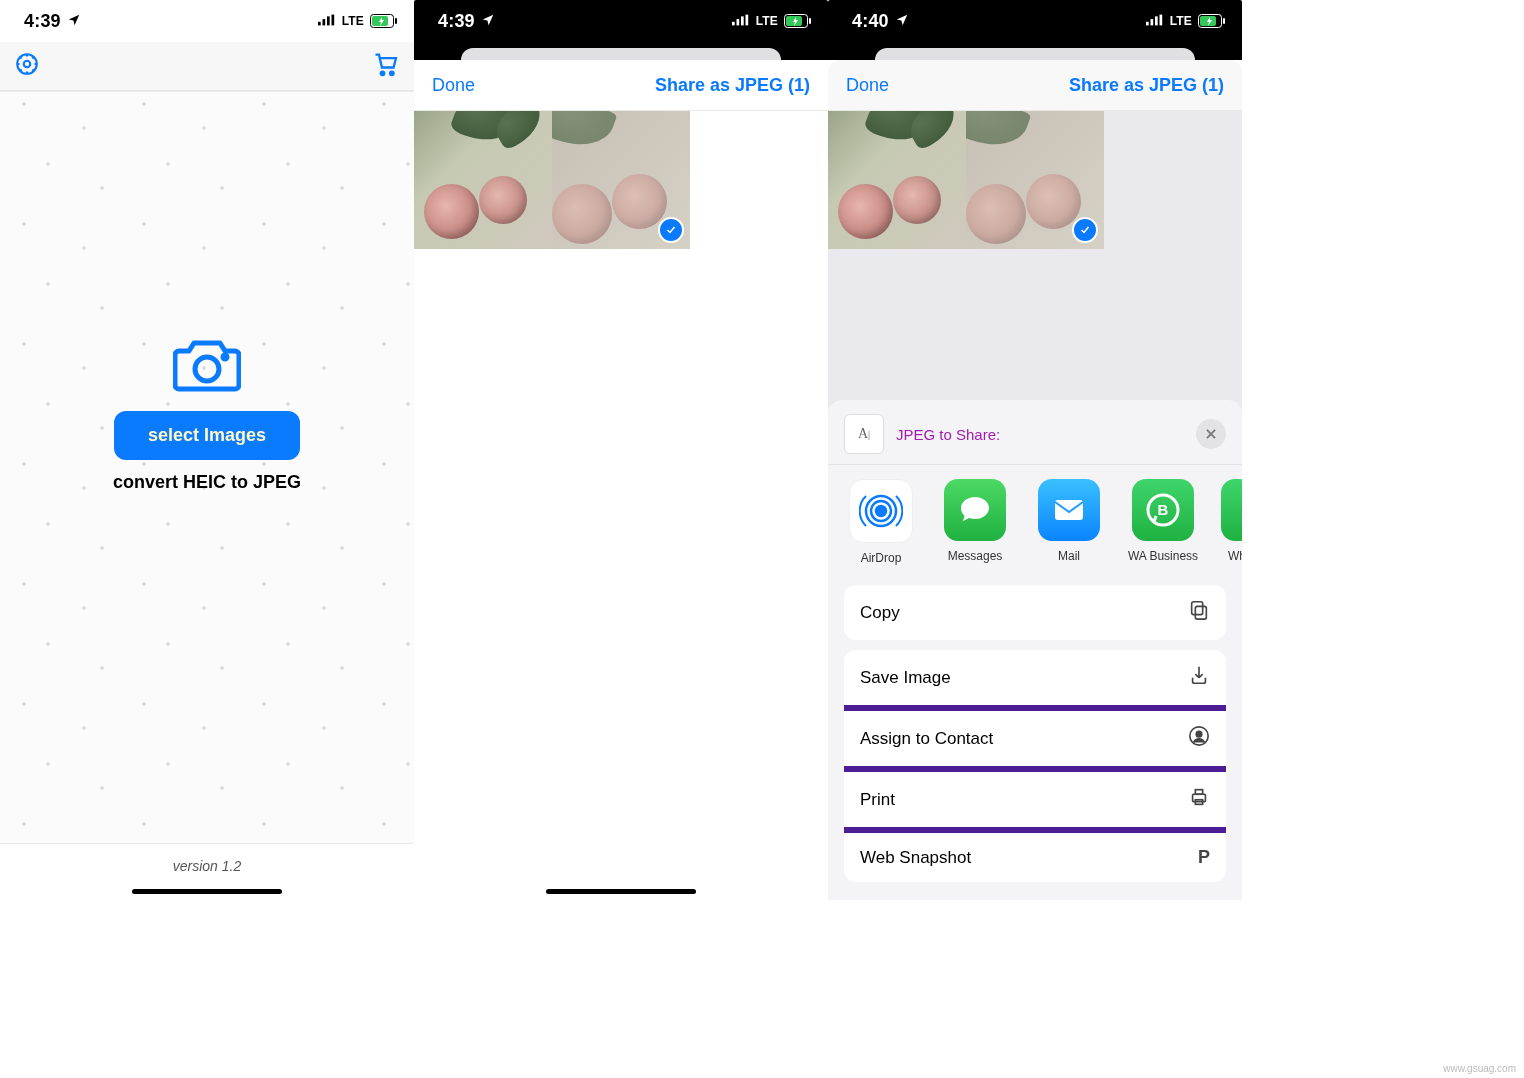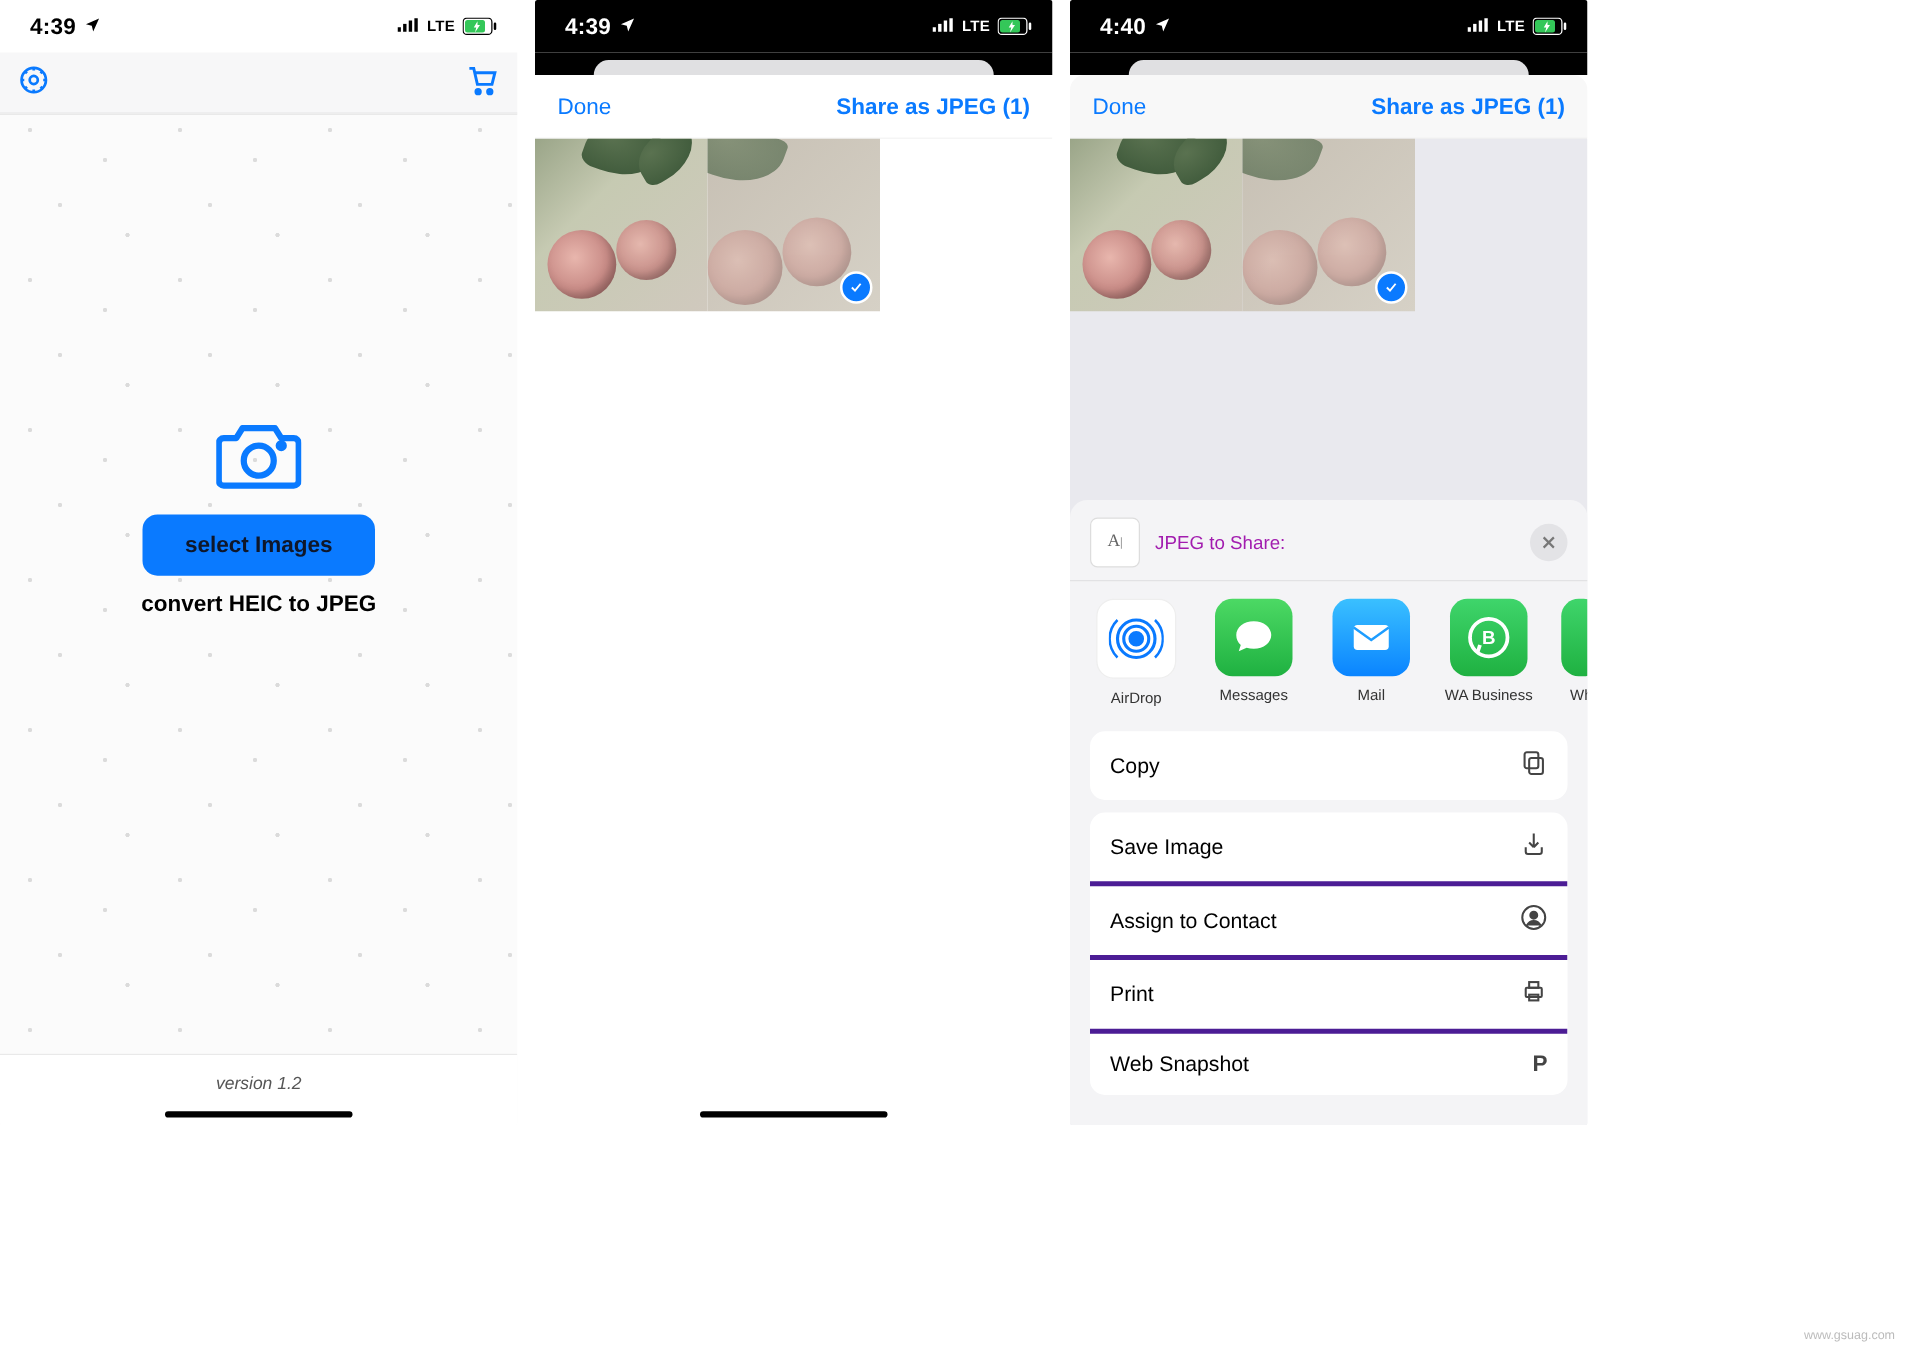--- a/index.html
+++ b/index.html
@@ -1,34 +1,34 @@
 <!DOCTYPE html>
 <html><head>
 <meta charset="utf-8">
 <style>
   body{margin:0;background:#fff;font-family:-apple-system,BlinkMacSystemFont,"Helvetica Neue",Arial,sans-serif;color:#000}
-  .stage{width:1524px;height:1078px;position:relative;display:flex;gap:14px;padding:0;box-sizing:border-box;background:#fff}
+  .stage{width:1524px;height:1078px;position:relative;display:flex;padding:0;box-sizing:border-box;background:#fff}
   .phone{flex:0 0 414px;height:900px;border-radius:2px;overflow:hidden;position:relative;background:#fff;display:flex;flex-direction:column}
   .phone.dark-top .statusbar{background:#000;color:#fff}
   .statusbar{height:42px;display:flex;align-items:center;justify-content:space-between;padding:0 16px 0 24px;font-size:18px;font-weight:600;letter-spacing:.2px;background:#fff}
   .sb-left{display:flex;align-items:center;gap:6px}
   .sb-right{display:flex;align-items:flex-start;gap:6px;font-size:12px}
   .battery{display:inline-flex;align-items:center}
   .toolbar{height:48px;border-bottom:1px solid #e6e6e6;display:flex;align-items:center;justify-content:space-between;padding:0 14px;background:#f7f7f8}
   .blue{color:#0a7aff}
   .main1{flex:1;position:relative;overflow:hidden;background:#fbfbfb;border-top:1px solid #e9e9e9}
   .pattern{position:absolute;inset:0;opacity:.12;background:
     radial-gradient(circle at 20% 10%,#000 1.5px,transparent 2px),
     radial-gradient(circle at 70% 30%,#000 1.5px,transparent 2px),
     radial-gradient(circle at 40% 60%,#000 1.5px,transparent 2px),
     radial-gradient(circle at 85% 80%,#000 1.5px,transparent 2px);
     background-size:120px 120px}
   .center-block{position:absolute;left:50%;top:40%;transform:translate(-50%,-50%);text-align:center;width:300px}
   .camera-big{color:#0a7aff;margin-bottom:14px}
-  .primary-btn{background:#0a7aff;color:#0f172a;border:none;border-radius:12px;font-size:18px;font-weight:600;padding:14px 34px;cursor:pointer}
+  .primary-btn{background:#0a7aff;color:#fef9c3;border:none;border-radius:12px;font-size:18px;font-weight:600;padding:14px 34px;cursor:pointer}
   .h1{font-size:18px;font-weight:700;margin-top:12px}
   .sub{font-size:15px;font-style:italic;color:#5a5a5a;margin-top:8px;line-height:1.35}
   .version-bar{position:absolute;bottom:0;left:0;right:0;border-top:1px solid #e9e9e9;background:#fff;text-align:center;font-style:italic;font-size:14px;color:#555;padding:14px 0 26px}
   .home-ind{position:absolute;bottom:6px;left:50%;transform:translateX(-50%);width:150px;height:5px;border-radius:3px;background:#000}
   .navbar{height:50px;display:flex;align-items:center;justify-content:space-between;padding:0 18px;background:#fff;border-bottom:1px solid #e9e9e9;font-size:18px}
   .thumbs{display:flex;flex-wrap:wrap}
   .thumb{width:138px;height:138px;position:relative;background:linear-gradient(135deg,#9aa588 0%,#c6cab2 35%,#d0c9be 100%);overflow:hidden}
   .flower{position:absolute;border-radius:50%;background:radial-gradient(circle at 40% 40%,#e8b6ad 0%,#c98c87 55%,#a06a67 80%);box-shadow:inset -4px -4px 8px rgba(0,0,0,.15)}
   .leaf{position:absolute;background:radial-gradient(ellipse at 30% 30%,#5a7250 0%,#3f5a3b 80%);border-radius:60% 10% 70% 20%;transform:rotate(20deg)}
   .check{position:absolute;right:6px;bottom:6px;width:22px;height:22px;border-radius:50%;background:#0a7aff;border:2px solid #fff;display:flex;align-items:center;justify-content:center}
@@ -36,21 +36,21 @@
   .sheet{position:absolute;left:0;right:0;bottom:0;height:500px;background:#f4f4f6;border-top-left-radius:14px;border-top-right-radius:14px;display:flex;flex-direction:column}
   .sheet-head{display:flex;align-items:center;padding:14px 16px 10px}
   .doc-icon{width:38px;height:38px;border-radius:6px;background:#fff;border:1px solid #ddd;display:flex;align-items:center;justify-content:center;color:#666;font-size:14px;margin-right:12px;font-family:Georgia,serif}
   .sheet-title{font-size:15px;color:#a21caf;flex:1}
   .close-btn{width:30px;height:30px;border-radius:50%;background:#e3e3e6;display:flex;align-items:center;justify-content:center;color:#666;cursor:pointer}
   .app-row{display:flex;gap:24px;padding:10px 18px 14px;overflow:hidden}
   .app{display:flex;flex-direction:column;align-items:center;width:70px;flex:0 0 auto}
   .app-icon{width:62px;height:62px;border-radius:14px;display:flex;align-items:center;justify-content:center;margin-bottom:8px}
   .app-label{font-size:12px;color:#333;text-align:center;white-space:nowrap}
   .action-list{margin:6px 16px 0;background:#fff;border-radius:12px;overflow:hidden}
-  .action{display:flex;align-items:center;justify-content:space-between;padding:14px 16px;font-size:17px;border-top:4px solid #4c1d95;cursor:pointer}
+  .action{display:flex;align-items:center;justify-content:space-between;padding:14px 16px;font-size:17px;border-top:6px solid #4c1d95;cursor:pointer}
   .action:first-child{border-top:none}
   .action-list + .action-list{margin-top:10px}
   .act-icon{color:#444}
   .thumbs-area{background:#e9e9ee;flex:1}
   .watermark{position:absolute;right:8px;bottom:4px;font-size:10px;color:#bbb}
   .grab{position:absolute;left:50%;top:48px;transform:translateX(-50%);width:320px;height:12px;border-top-left-radius:14px;border-top-right-radius:14px;background:#e0e0e2}
 </style>
 </head>
 <body>
 

